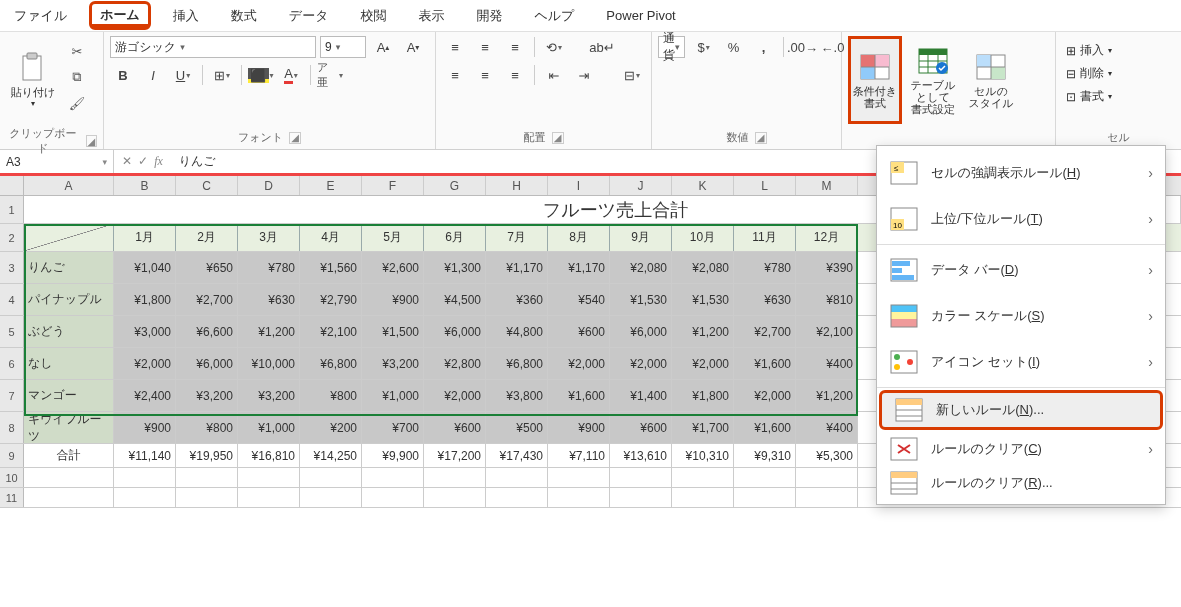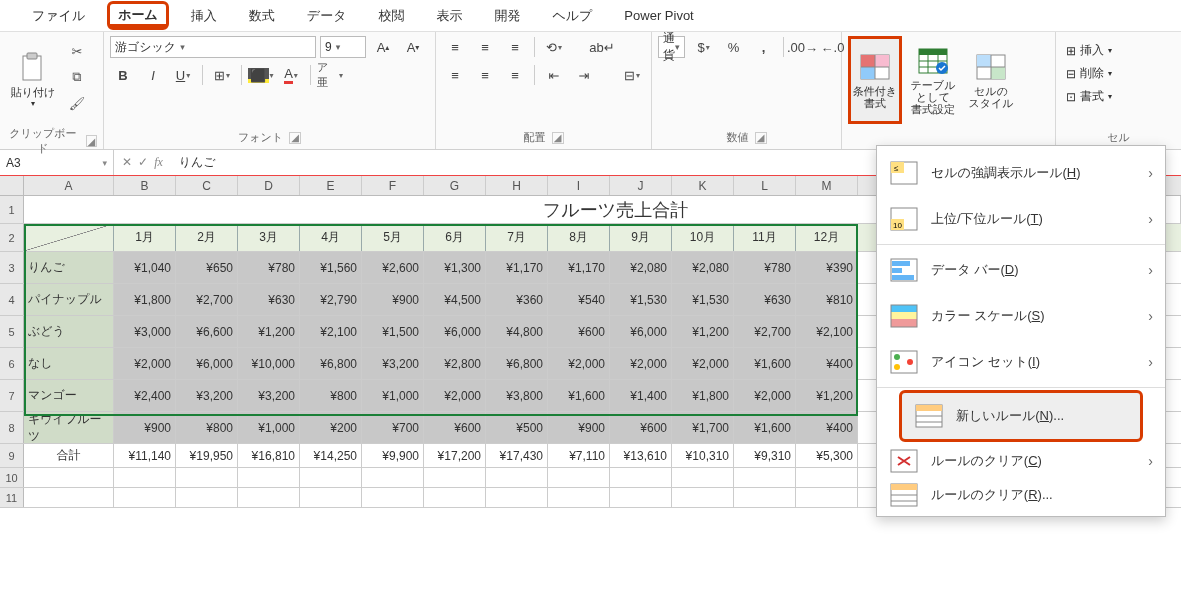--- a/index.html
+++ b/index.html
@@ -1,19 +1,19 @@
 <!DOCTYPE html>
 <html><head>
 <meta charset="utf-8">
 <style>
 * { box-sizing: border-box; margin: 0; padding: 0; }
 body { font-family: "Meiryo", "Yu Gothic", sans-serif; font-size: 12px; background: #fff; color: #333; width: 1181px; height: 607px; overflow: hidden; position: relative; }
 
 
-.menubar { display: flex; align-items: center; height: 32px; padding: 0 22px; gap: 12px; border-bottom: 1px solid #e0e0e0; }
+.menubar { display: flex; align-items: center; height: 32px; padding: 0 4px; gap: 12px; border-bottom: 1px solid #e0e0e0; }
 .menubar .item { padding: 4px 10px; cursor: pointer; font-size: 13px; }
 .menubar .item.active { border: 3px solid #d83b01; border-radius: 6px; border-bottom-width: 6px; padding: 2px 8px 0 8px; font-weight: bold; }
 
 
 .ribbon { display: flex; height: 118px; border-bottom: 1px solid #d0d0d0; background: #fafafa; }
 .rgroup { display: flex; flex-direction: column; border-right: 1px solid #d8d8d8; padding: 4px 6px 2px 6px; }
 .rgroup .content { flex: 1; display: flex; align-items: flex-start; gap: 4px; }
 .rgroup .label { text-align: center; font-size: 11px; color: #666; padding: 2px 0; display: flex; justify-content: center; align-items: center; gap: 6px; }
 .launcher { font-size: 10px; color: #888; border: 1px solid #ccc; width: 12px; height: 12px; display: inline-flex; justify-content: center; align-items: center; }
 
@@ -28,21 +28,21 @@
 .combo { border: 1px solid #bbb; background: #fff; height: 22px; display: flex; align-items: center; padding: 0 4px; font-size: 12px; }
 .combo .dd { margin-left: 4px; font-size: 9px; color: #666; }
 
 .iconbtn { width: 26px; height: 22px; display: flex; justify-content: center; align-items: center; cursor: pointer; font-size: 13px; color: #444; border-radius: 2px; }
 .iconbtn .dd { font-size: 8px; margin-left: 1px; color: #666; }
 
 
 .cellsgroup .rowitem { display: flex; align-items: center; gap: 4px; font-size: 12px; padding: 2px 4px; cursor: pointer; }
 
 
-.formulabar { display: flex; align-items: center; height: 26px; border-bottom: 1px solid #ef4444; background: #fff; }
+.formulabar { display: flex; align-items: center; height: 26px; border-bottom: 3px solid #ef4444; background: #fff; }
 .namebox { width: 114px; border-right: 1px solid #ccc; display: flex; align-items: center; padding: 0 6px; height: 100%; justify-content: space-between; }
 .namebox .dd { font-size: 9px; color: #888; }
 .fxbtns { display: flex; gap: 6px; padding: 0 8px; color: #888; }
 .fx { font-style: italic; font-family: serif; }
 .formulainput { flex: 1; padding: 0 8px; }
 
 
 .grid { position: relative; }
 .colheads { display: flex; background: #e8e8e8; border-bottom: 1px solid #bbb; height: 20px; }
 .corner { width: 24px; border-right: 1px solid #bbb; background: #e8e8e8; }
@@ -68,21 +68,21 @@
 .sum-row { height: 24px; background: #fff; }
 .sum-row .cellA { justify-content: center; }
 
 .selection-border { position: absolute; border: 2px solid #1a7f37; pointer-events: none; }
 
 
 .dropdown { position: absolute; top: 145px; left: 876px; width: 290px; background: #fff; border: 1px solid #bbb; box-shadow: 0 4px 12px rgba(0,0,0,.2); padding: 4px 0; }
 .dropdown .mi { display: flex; align-items: center; height: 46px; padding: 0 12px; gap: 12px; cursor: pointer; font-size: 13px; }
 .dropdown .mi .arw { margin-left: auto; color: #666; font-size: 14px; }
 .dropdown .sep { height: 1px; background: #ddd; margin: 2px 0; }
-.dropdown .mi.highlight { border: 3px solid #d83b01; border-radius: 6px; margin: 2px 22px; height: 52px; background: #eee; }
+.dropdown .mi.highlight { border: 3px solid #d83b01; border-radius: 6px; margin: 2px 2px; height: 40px; background: #eee; }
 .dropdown .mi.small { height: 34px; }
 .ddico { width: 30px; height: 26px; display:flex; justify-content:center; align-items:center; }
 
 .und { text-decoration: underline; }
 
 svg { display: block; }
 </style>
 </head>
 <body>
 

